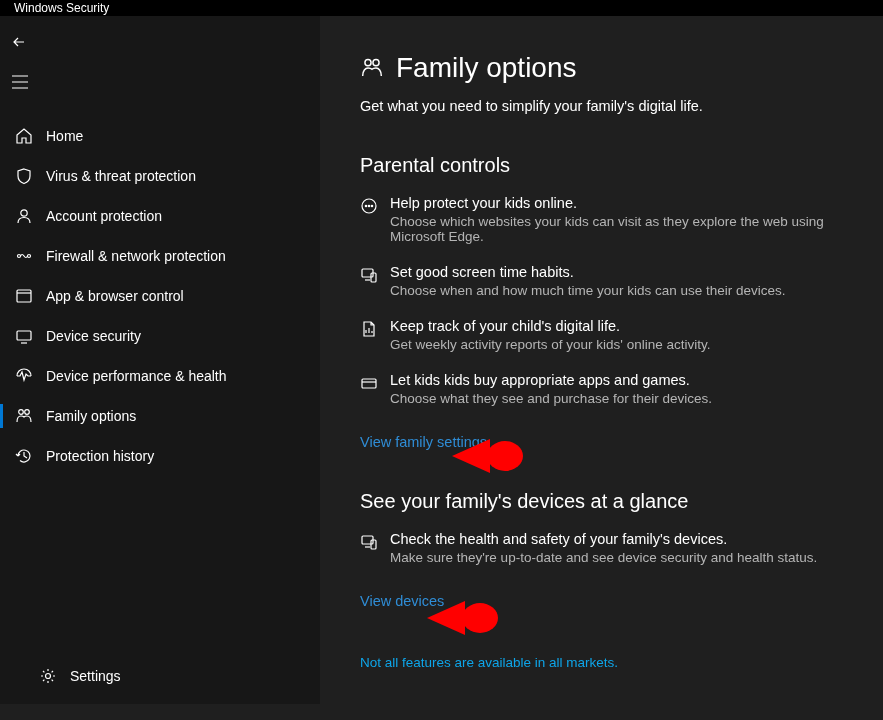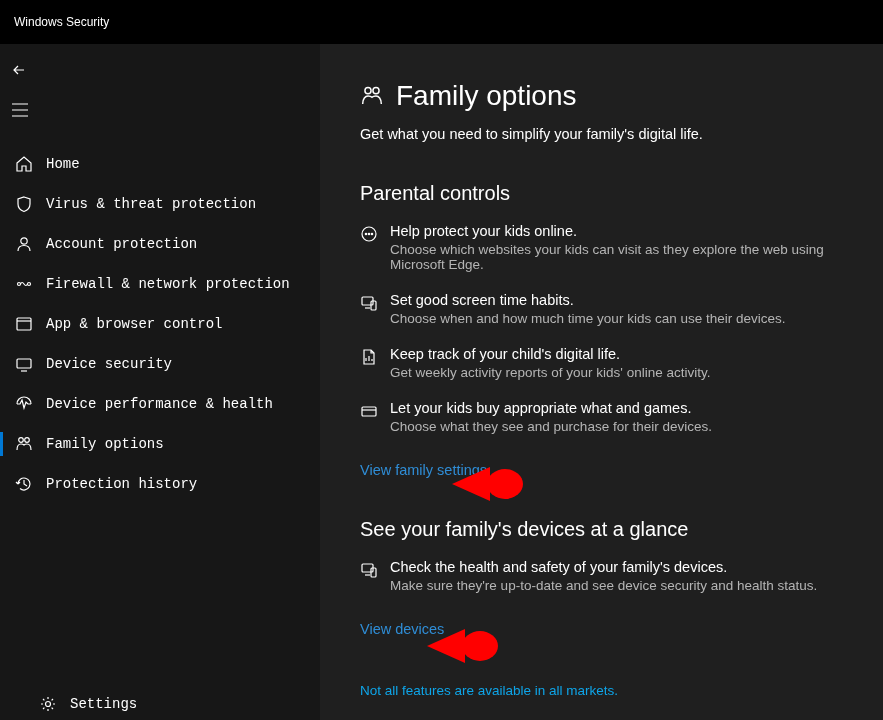--- a/index.html
+++ b/index.html
@@ -9,21 +9,21 @@
     }
     body {
       font-family: "Segoe UI", -apple-system, sans-serif;
       background: #1f1f1f;
       color: #ffffff;
       width: 883px;
       height: 720px;
       overflow: hidden;
     }
     .titlebar {
-      height: 44px;
+      height: 16px;
       background: #000000;
       display: flex;
       align-items: center;
       padding-left: 14px;
       font-size: 12px;
     }
     .container {
       display: flex;
       height: calc(100% - 32px);
     }
@@ -44,21 +44,20 @@
       cursor: pointer;
     }
     .sidebar-item {
       height: 40px;
       display: flex;
       align-items: center;
       padding-left: 14px;
       cursor: pointer;
       font-size: 14px;
       position: relative;
-      font-family: Liberation Mono, monospace;
     }
     .sidebar-item.selected::before {
       content: "";
       position: absolute;
       left: 0;
       top: 8px;
       bottom: 8px;
       width: 3px;
       background: #0078d4;
     }
@@ -332,21 +331,21 @@
     </div>
 
     <div class="feature-row">
       <div class="feature-icon">
         <svg width="18" height="18" viewBox="0 0 18 18" fill="none" stroke="#ffffff" stroke-width="1.2">
             <rect x="2" y="5" width="14" height="9" rx="1"></rect>
             <path d="M2 8 H16"></path>
           </svg>
       </div>
       <div class="feature-text">
-        <div class="feature-heading">Let your kids buy appropriate what and games.</div>
+        <div class="feature-heading">Let kids kids buy appropriate apps and games.</div>
         <div class="feature-desc">Choose what they see and purchase for their devices.</div>
       </div>
     </div>
 
     <a class="link">View family settings</a>
 
     <h2 class="section-title">See your family's devices at a glance</h2>
 
     <div class="feature-row">
       <div class="feature-icon">

